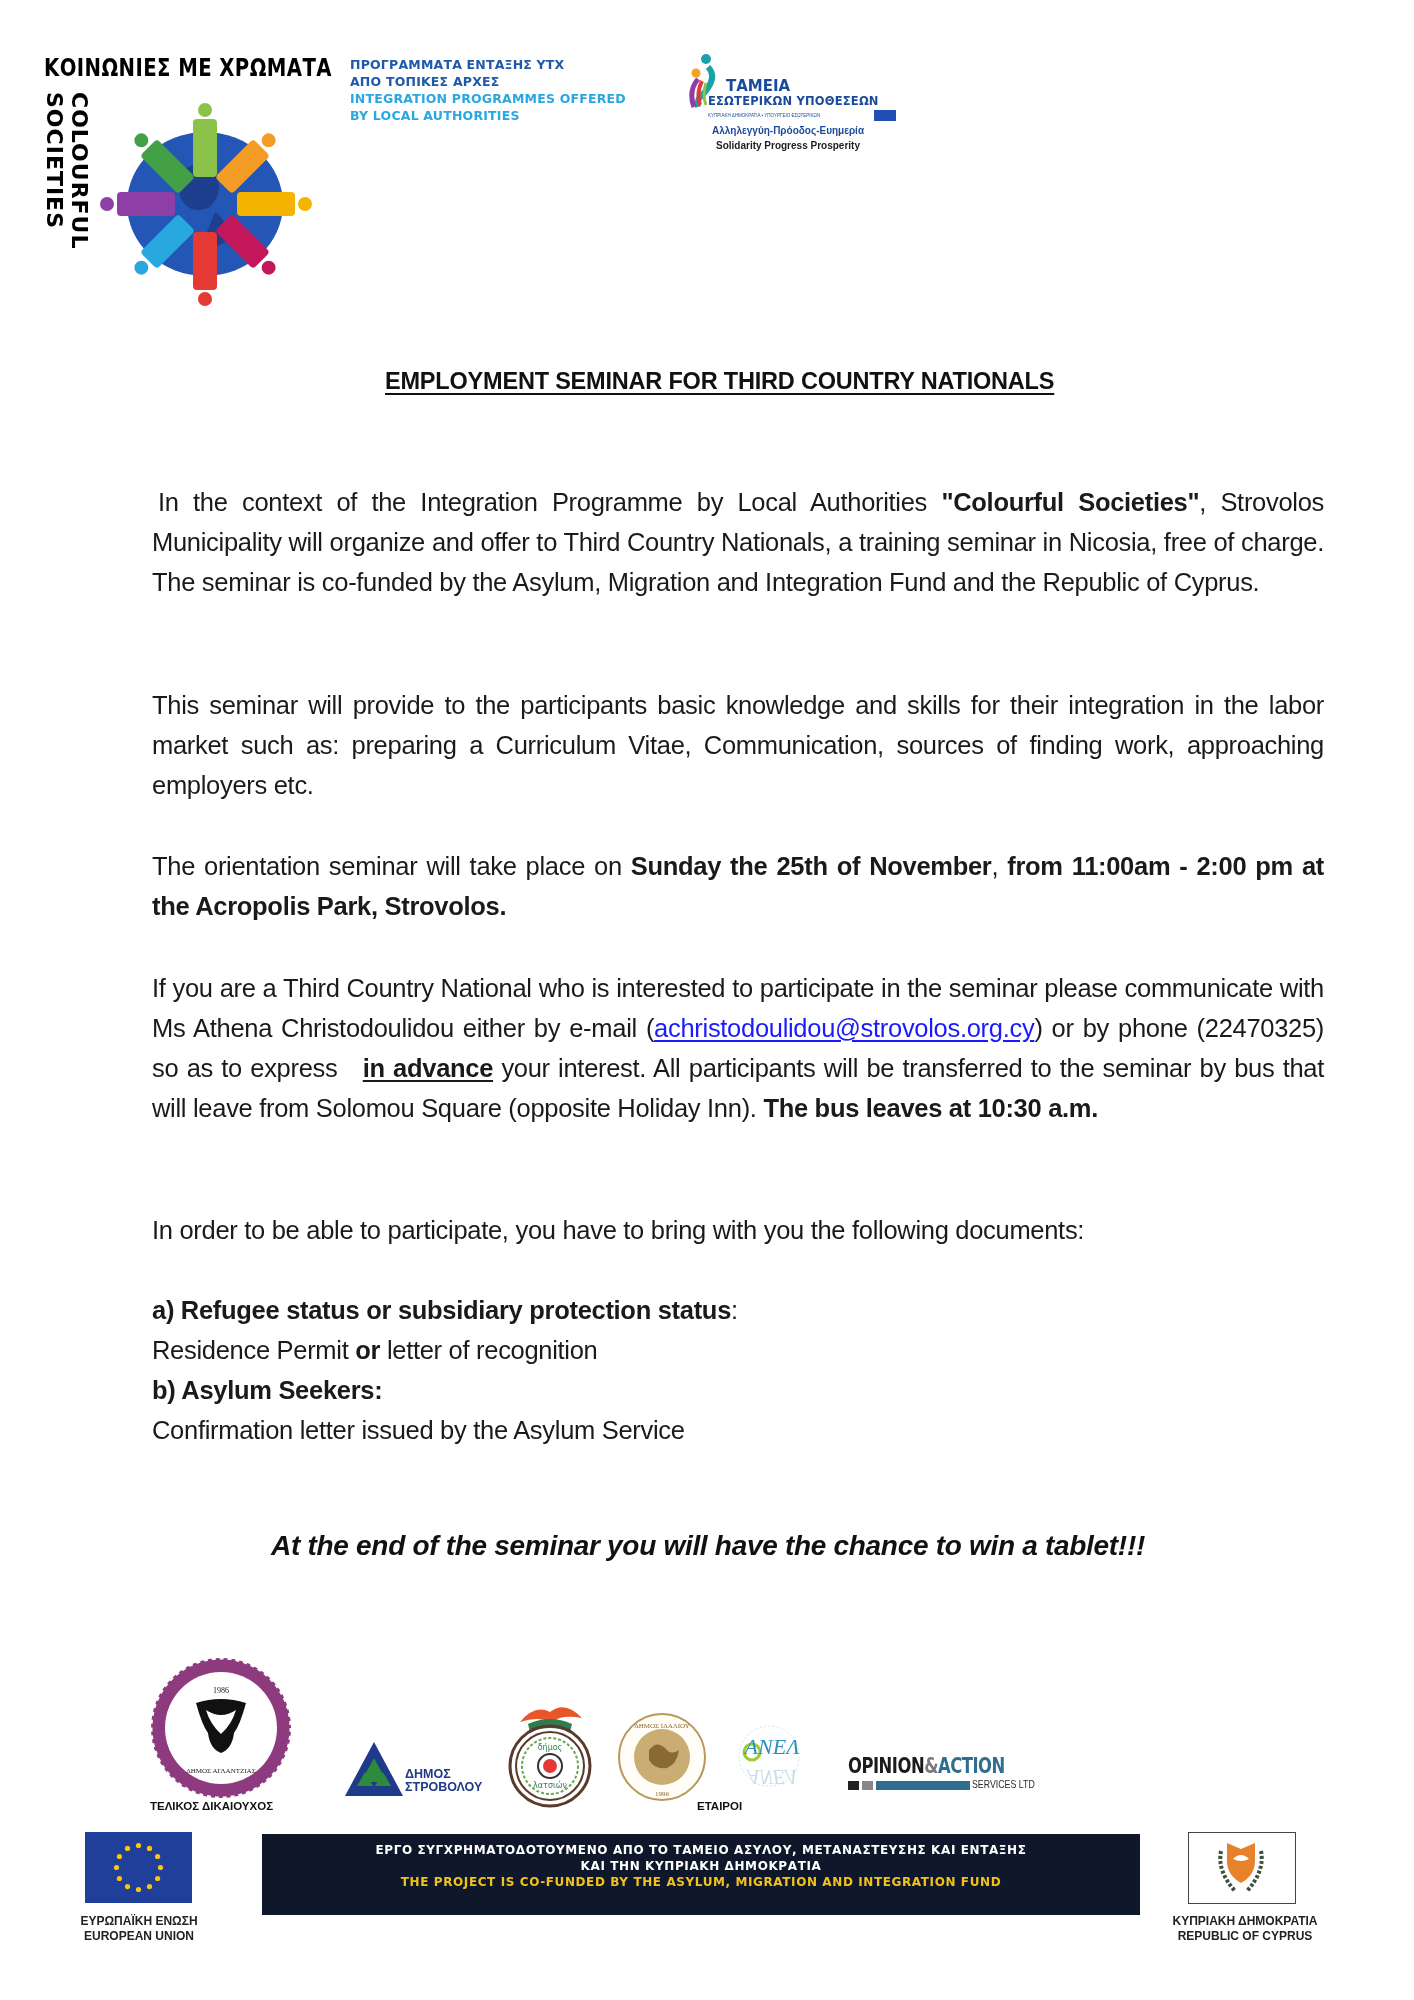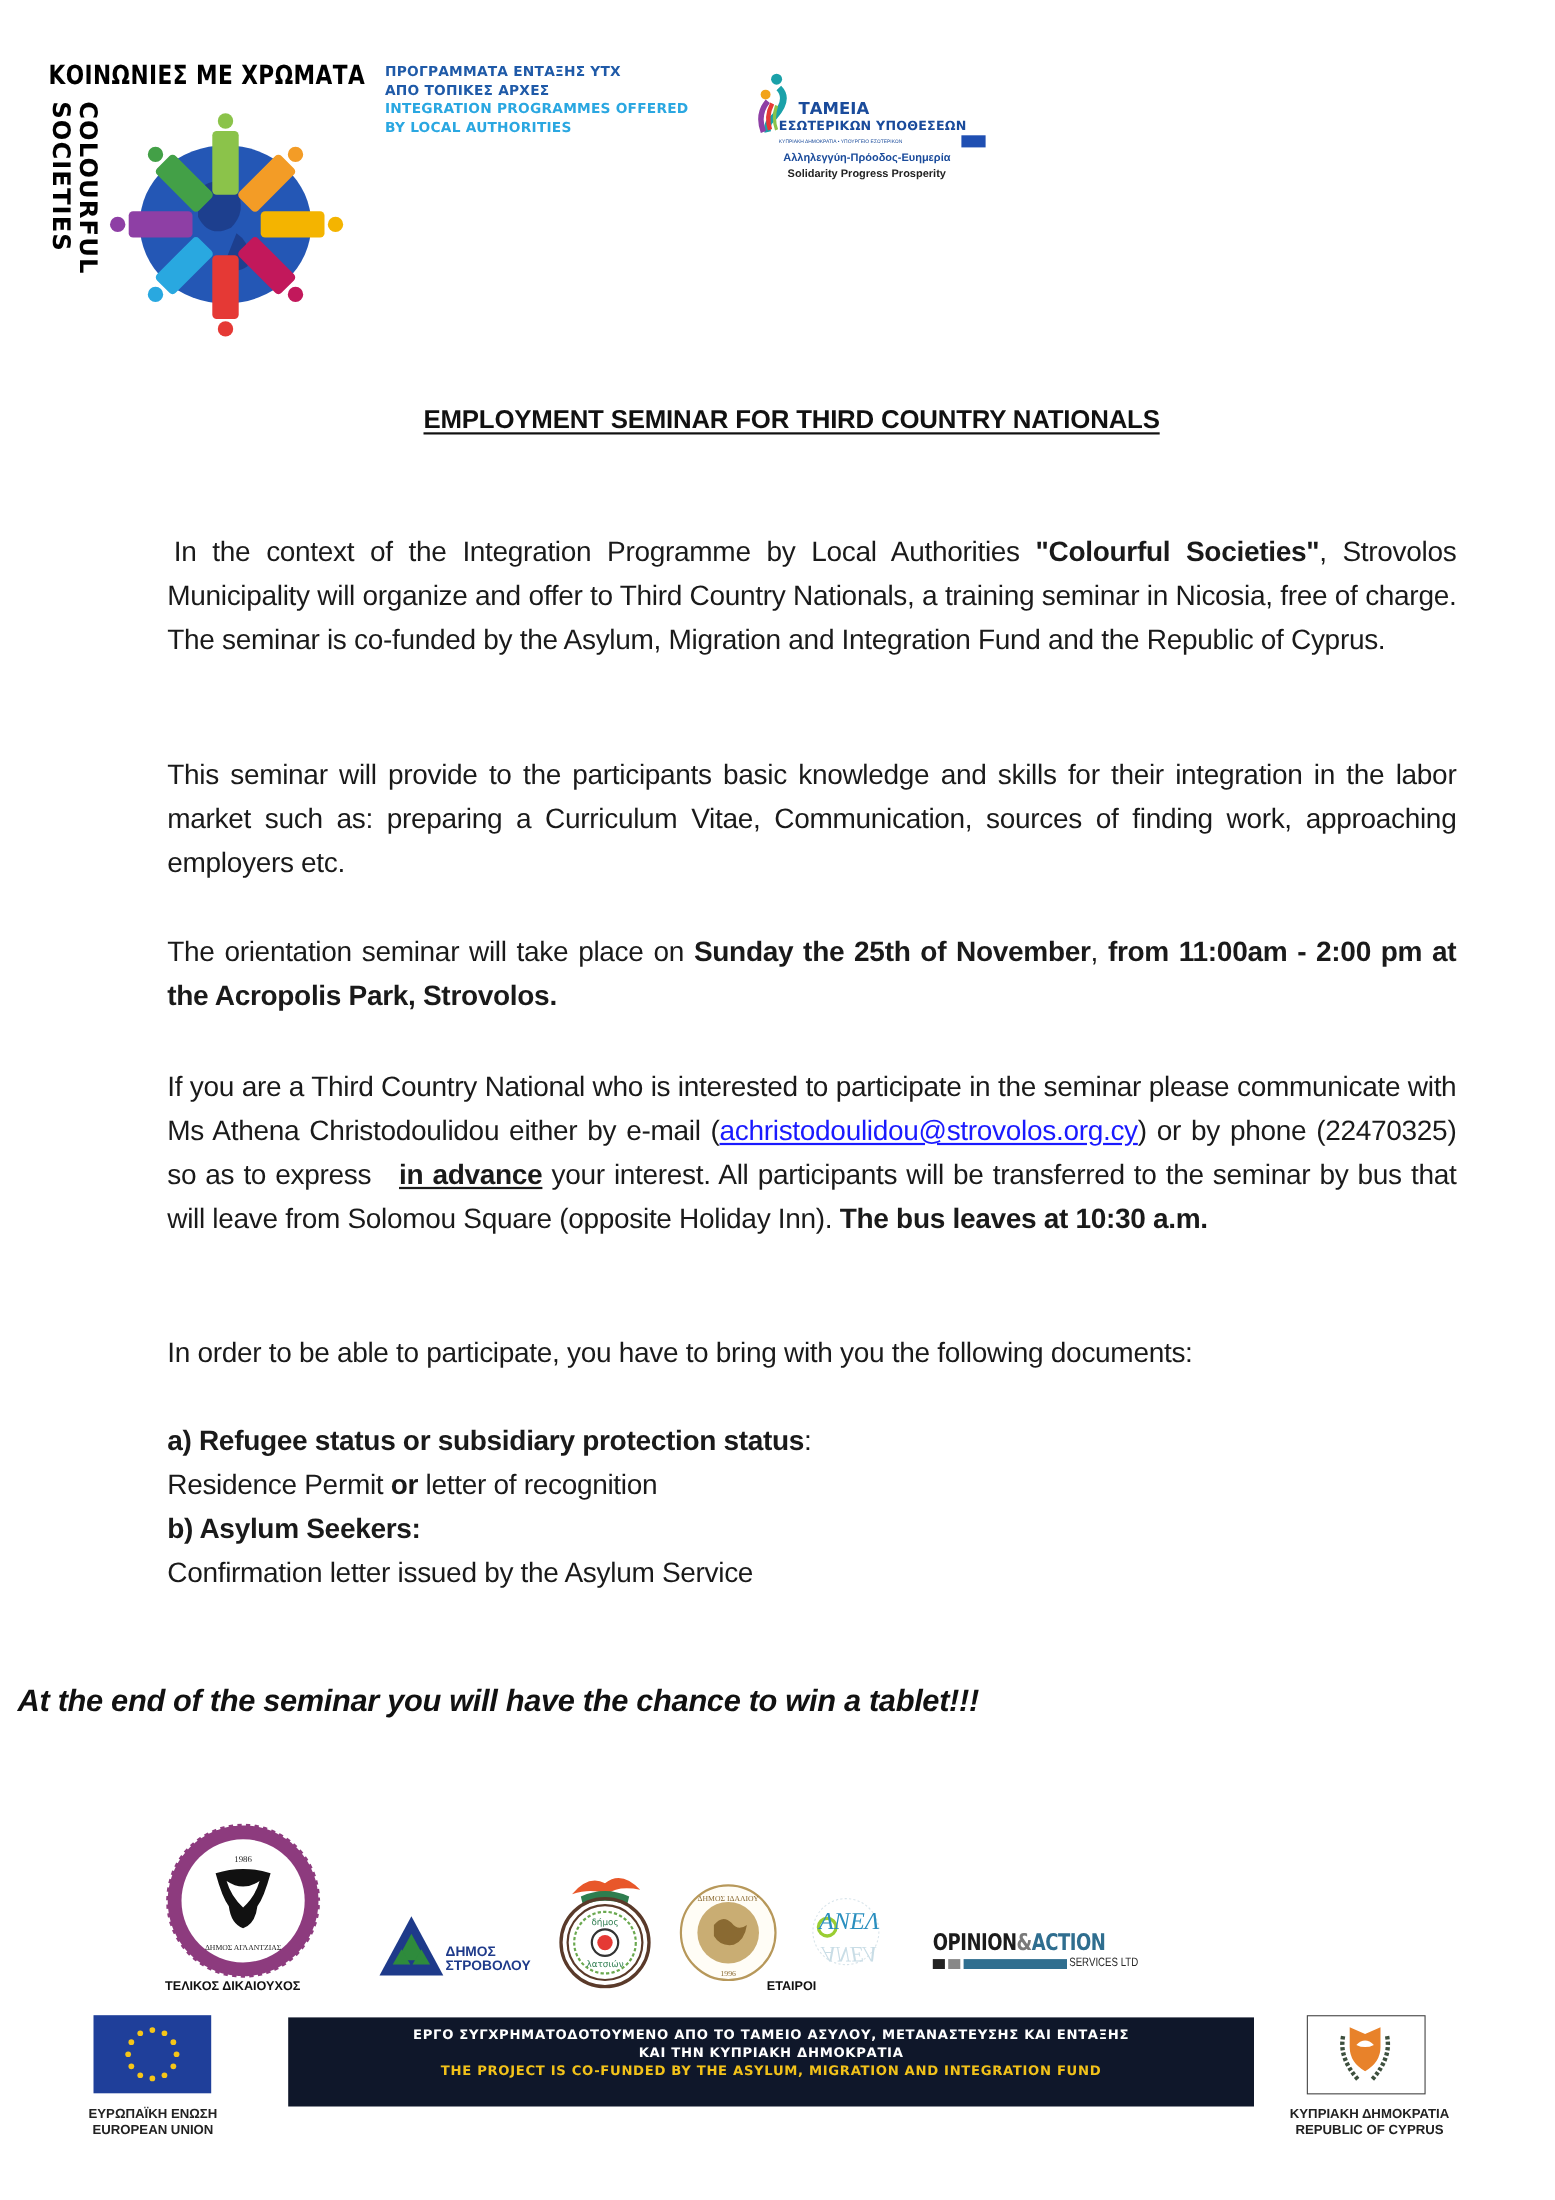--- a/index.html
+++ b/index.html
@@ -9,21 +9,21 @@
   
   .logo-cs { position: absolute; left: 40px; top: 52px; width: 300px; height: 260px; }
   .cs-greek { position: absolute; left: 4px; top: 2px; font-family: "DejaVu Sans", sans-serif; font-weight: bold; font-size: 24px; letter-spacing: 0.5px; transform: scaleX(0.82); transform-origin: left top; white-space: nowrap; color: #000; }
   .cs-vertical { position: absolute; left: 2px; top: 40px; writing-mode: vertical-rl; font-family: "DejaVu Sans", sans-serif; font-weight: bold; font-size: 22px; letter-spacing: 1px; color: #000; transform: scaleY(1.0); }
   .cs-globe { position: absolute; left: 55px; top: 40px; width: 230px; height: 220px; }
 
   .program-text { position: absolute; left: 350px; top: 56px; font-family: "DejaVu Sans", sans-serif; font-weight: bold; font-size: 12.5px; line-height: 17px; letter-spacing: 0.2px; }
   .program-text .gr { color: #1f5aa8; }
   .program-text .en { color: #2aa7e1; }
 
-  .tameia { position: absolute; left: 686px; top: 66px; width: 240px; height: 110px; }
+  .tameia { position: absolute; left: 686px; top: 53px; width: 240px; height: 110px; }
   .tameia-icon { position: absolute; left: 0; top: 0; width: 46px; height: 60px; }
   .tameia-title { position: absolute; left: 40px; top: 24px; font-family: "DejaVu Sans", sans-serif; font-weight: bold; font-size: 15px; color: #1a4b9b; }
   .tameia-sub { position: absolute; left: 22px; top: 41px; font-family: "DejaVu Sans", sans-serif; font-weight: bold; font-size: 11.5px; color: #1a4b9b; white-space: nowrap; letter-spacing: 0.2px; text-align: right; }
   .tameia-tiny { position: absolute; left: 22px; top: 60px; font-size: 4.5px; color: #1a4b9b; white-space: nowrap; }
   .tameia-flag { position: absolute; left: 188px; top: 57px; width: 22px; height: 11px; background: #1f4fb2; }
   .tameia-motto-gr { position: absolute; left: 26px; top: 72px; font-size: 10px; font-weight: bold; color: #1a4b9b; white-space: nowrap; }
   .tameia-motto-en { position: absolute; left: 30px; top: 87px; font-size: 10px; font-weight: bold; color: #222; white-space: nowrap; }
 
   
   .doc-title { position: absolute; left: 385px; top: 368px; font-family: "Liberation Sans", sans-serif; font-weight: bold; font-size: 23.5px; text-decoration: underline; text-underline-offset: 4px; white-space: nowrap; letter-spacing: -0.2px; color: #111; }
@@ -34,21 +34,21 @@
   .p1 .indent { display: inline-block; width: 6px; }
   .p2 { top: 685px; }
   .p3 { top: 846px; }
   .p4 { top: 968px; }
   .p5 { top: 1210px; }
   .p6 { top: 1290px; }
   .b { font-weight: bold; }
   .u { text-decoration: underline; text-underline-offset: 3px; margin-left: 17px; }
   .email { color: #1a1aff; text-decoration: underline; text-underline-offset: 3px; cursor: pointer; }
 
-  .tablet-note { position: absolute; left: 0; width: 1414px; top: 1530px; text-align: left; font-family: "Liberation Sans", sans-serif; font-style: italic; font-weight: bold; font-size: 28px; color: #111; letter-spacing: -0.3px; padding-right: 14px; padding-left: 16px; }
+  .tablet-note { position: absolute; left: 0; width: 1414px; top: 1530px; text-align: center; font-family: "Liberation Sans", sans-serif; font-style: italic; font-weight: bold; font-size: 28px; color: #111; letter-spacing: -0.3px; padding-right: 14px; padding-left: 16px; }
 
   
   .partner { position: absolute; }
   .beneficiary-label { position: absolute; left: 150px; top: 1800px; font-size: 11.5px; font-weight: bold; color: #111; white-space: nowrap; }
   .partners-label { position: absolute; left: 697px; top: 1800px; font-size: 11.5px; font-weight: bold; color: #111; white-space: nowrap; }
 
   .aglantzia { left: 148px; top: 1655px; width: 146px; height: 146px; }
   .strovolos { left: 343px; top: 1740px; width: 155px; height: 60px; }
   .strovolos-text { position: absolute; left: 62px; top: 28px; font-size: 12.5px; font-weight: bold; color: #1e3a8a; line-height: 13px; }
   .latsia { left: 500px; top: 1700px; width: 100px; height: 108px; }

